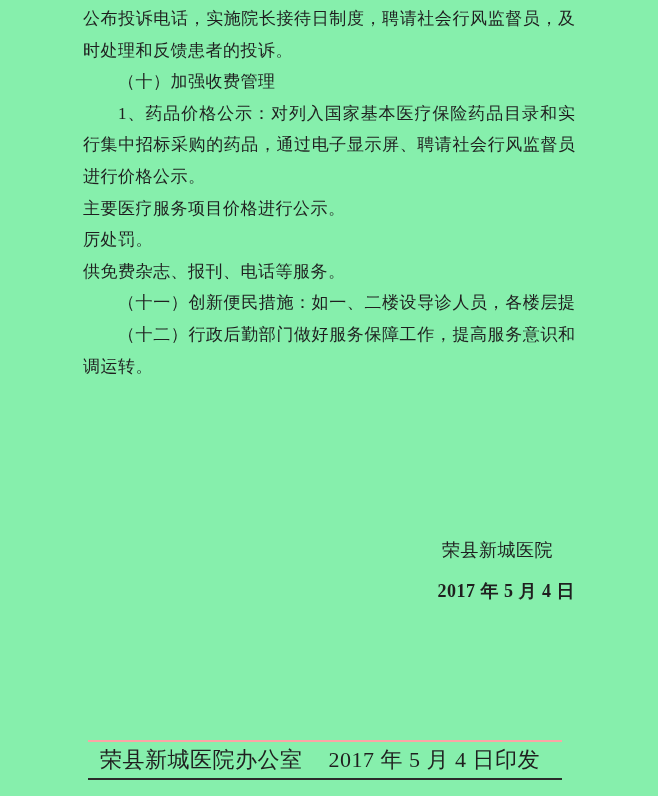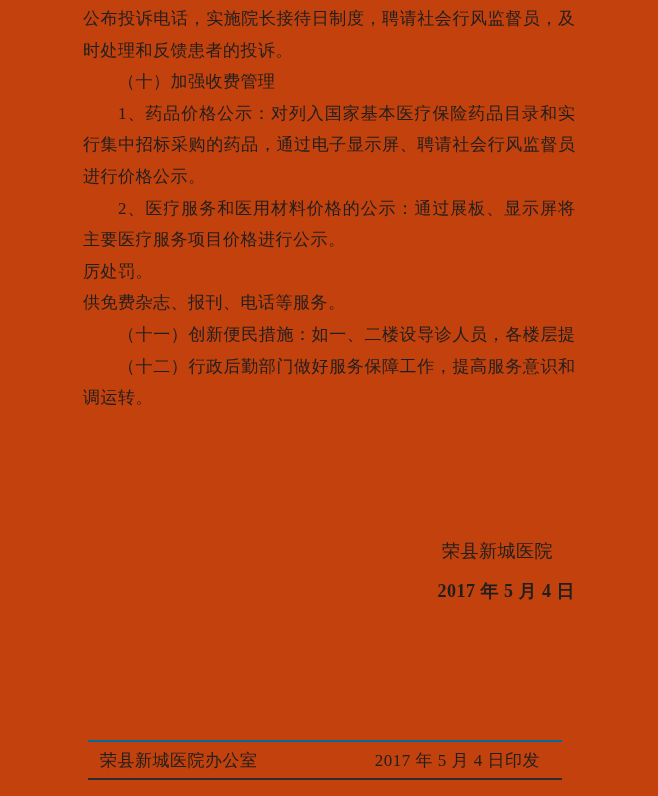--- a/index.html
+++ b/index.html
@@ -4,21 +4,21 @@
 <style>
   html, body {
     margin: 0;
     padding: 0;
     background: #ffffff;
   }
   .page {
     position: relative;
     width: 658px;
     height: 796px;
-    background: #c2410c;
+    background: #86efac;
     color: #1f1f1f;
     font-family: "Liberation Serif", "DejaVu Serif", serif;
     overflow: hidden;
   }
   .doc-body {
     position: absolute;
     top: 3px;
     left: 83px;
     width: 492px;
   }
@@ -42,52 +42,51 @@
     top: 531px;
     left: 83px;
     width: 492px;
     text-align: right;
   }
   .sig-line {
     font-size: 18px;
     line-height: 40px;
     letter-spacing: 0.5px;
   }
-  .sig-org  { padding-right: 22px; }
+  .sig-org  { padding-right: 22px; font-family: Liberation Mono, monospace; }
   .sig-date { padding-right: 0; font-weight: bold; }
   .footer {
     position: absolute;
     top: 740px;
     left: 88px;
     width: 474px;
     height: 40px;
     box-sizing: border-box;
-    border-top: 2px solid #0369a1;
+    border-top: 2px solid #fca5a5;
     border-bottom: 2px solid #2b2b2b;
     display: flex;
     justify-content: space-between;
     align-items: center;
     padding: 0 22px 0 12px;
-    font-size: 17px;
+    font-size: 22px;
     letter-spacing: 0.5px;
   }
 </style>
 </head>
 <body>
 
 <div class="page">
 
   <div class="doc-body">
     <div class="line just">公布投诉电话，实施院长接待日制度，聘请社会行风监督员，及</div>
     <div class="line">时处理和反馈患者的投诉。</div>
     <div class="line ind">（十）加强收费管理</div>
     <div class="line ind just">1、药品价格公示：对列入国家基本医疗保险药品目录和实</div>
     <div class="line just">行集中招标采购的药品，通过电子显示屏、聘请社会行风监督员</div>
     <div class="line">进行价格公示。</div>
-    <div class="line ind just">2、医疗服务和医用材料价格的公示：通过展板、显示屏将</div>
     <div class="line">主要医疗服务项目价格进行公示。</div>
     <div class="line">厉处罚。</div>
     <div class="line">供免费杂志、报刊、电话等服务。</div>
     <div class="line ind just">（十一）创新便民措施：如一、二楼设导诊人员，各楼层提</div>
     <div class="line ind just">（十二）行政后勤部门做好服务保障工作，提高服务意识和</div>
     <div class="line">调运转。</div>
   </div>
 
   <div class="signature">
     <div class="sig-line sig-org">荣县新城医院</div>

